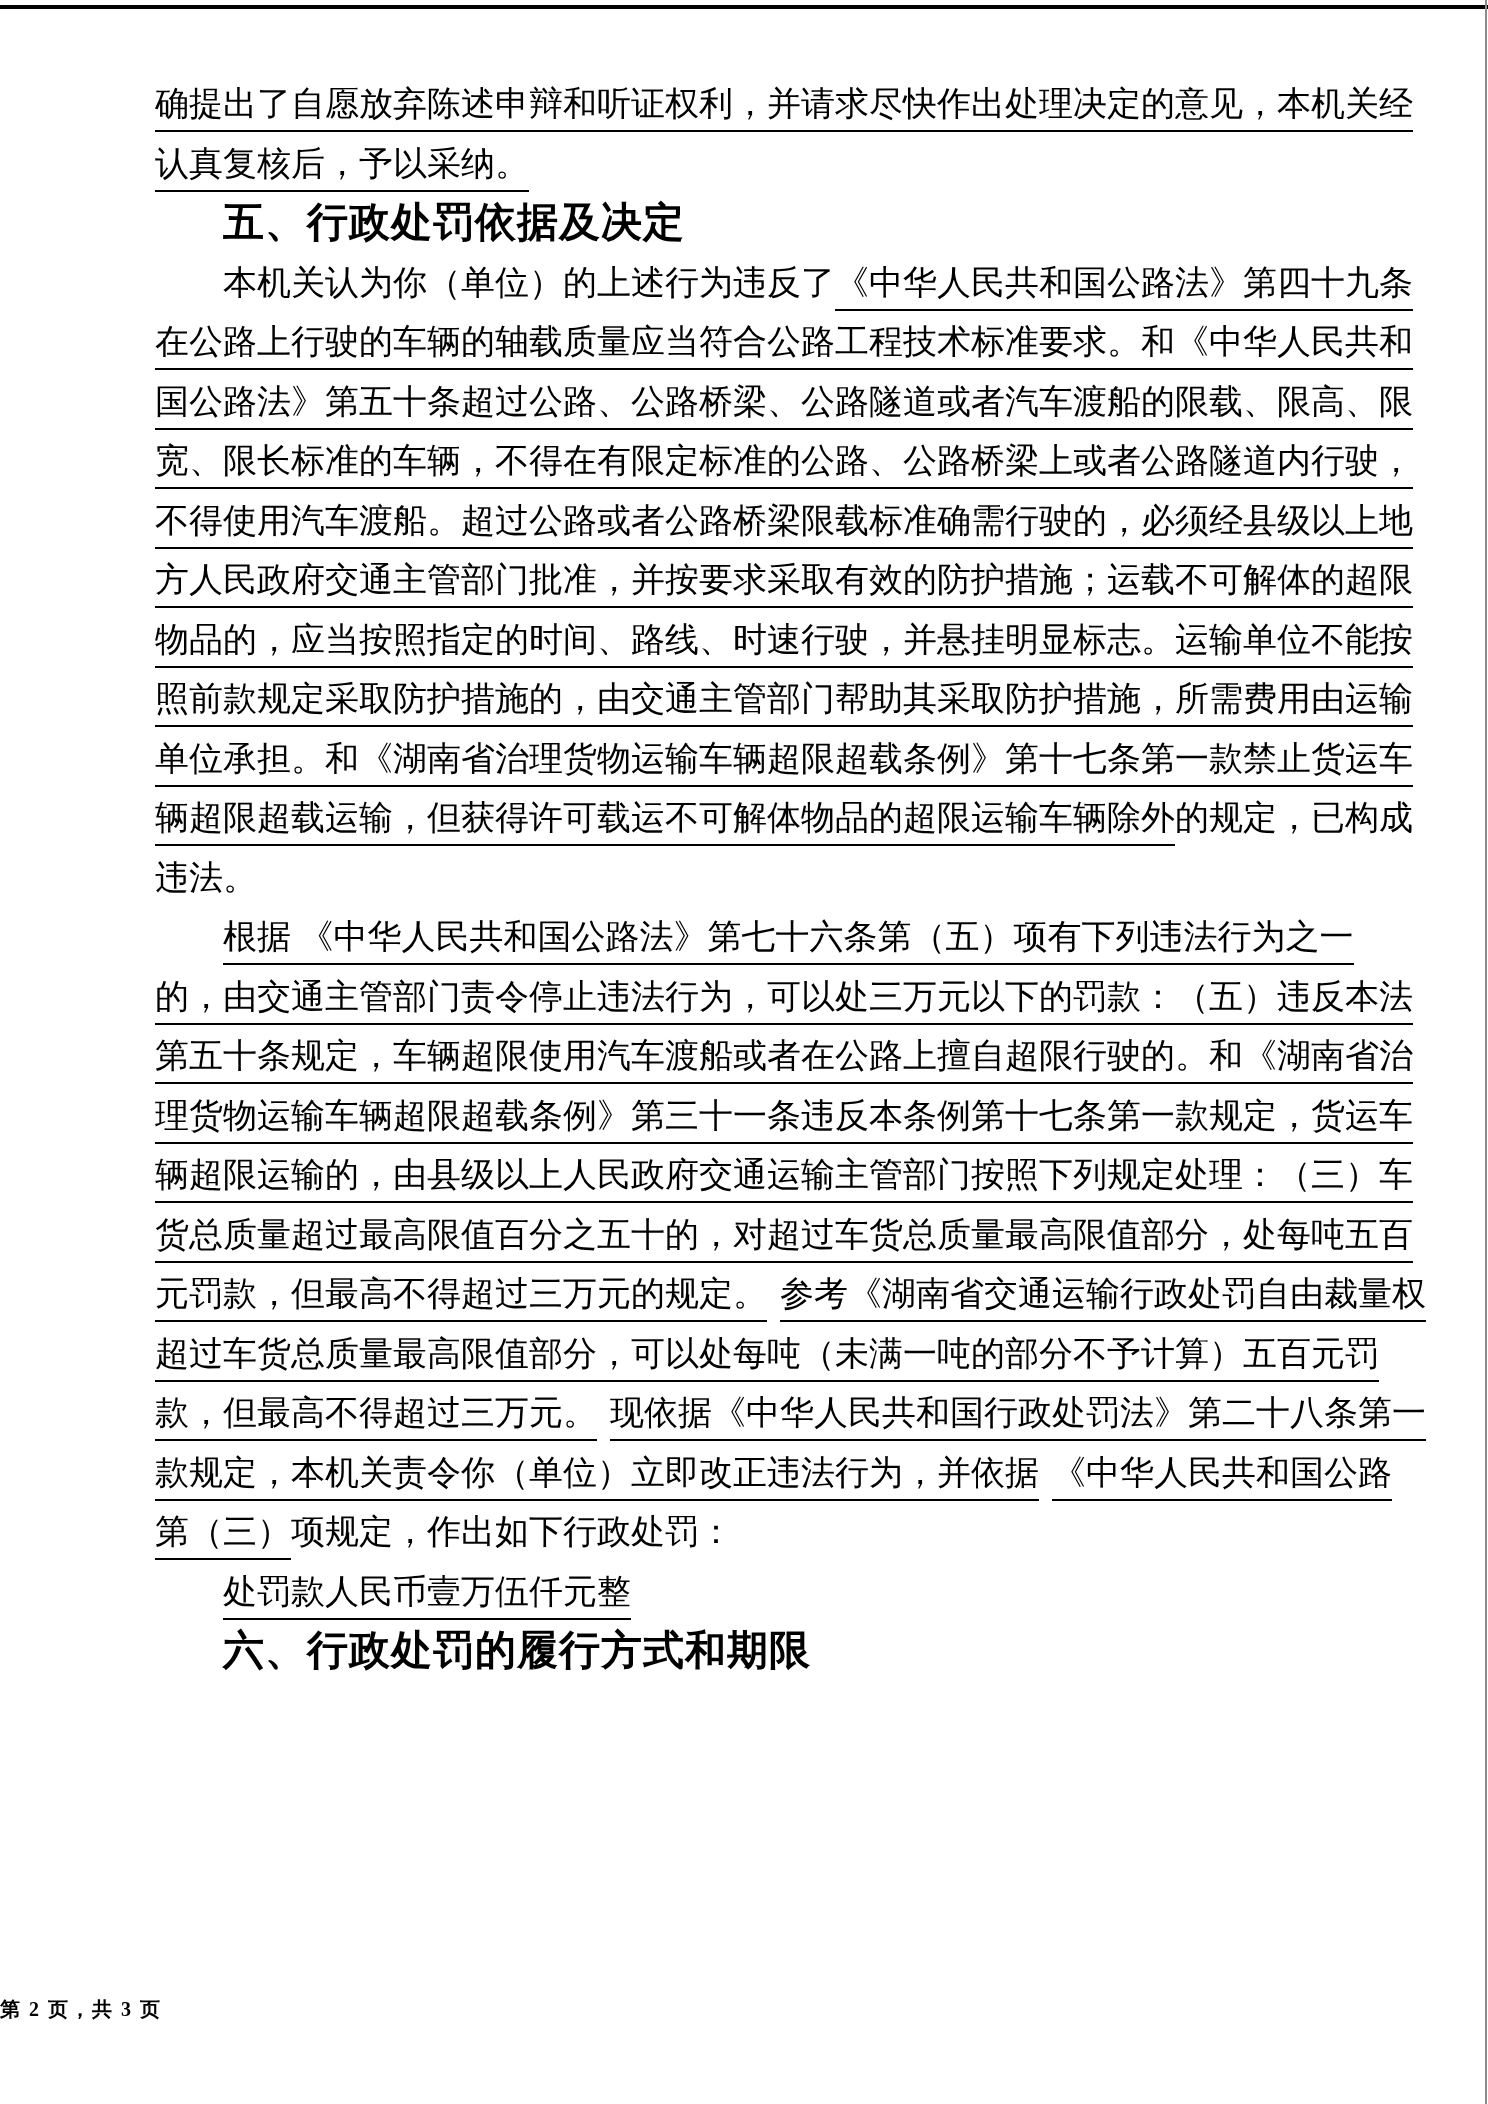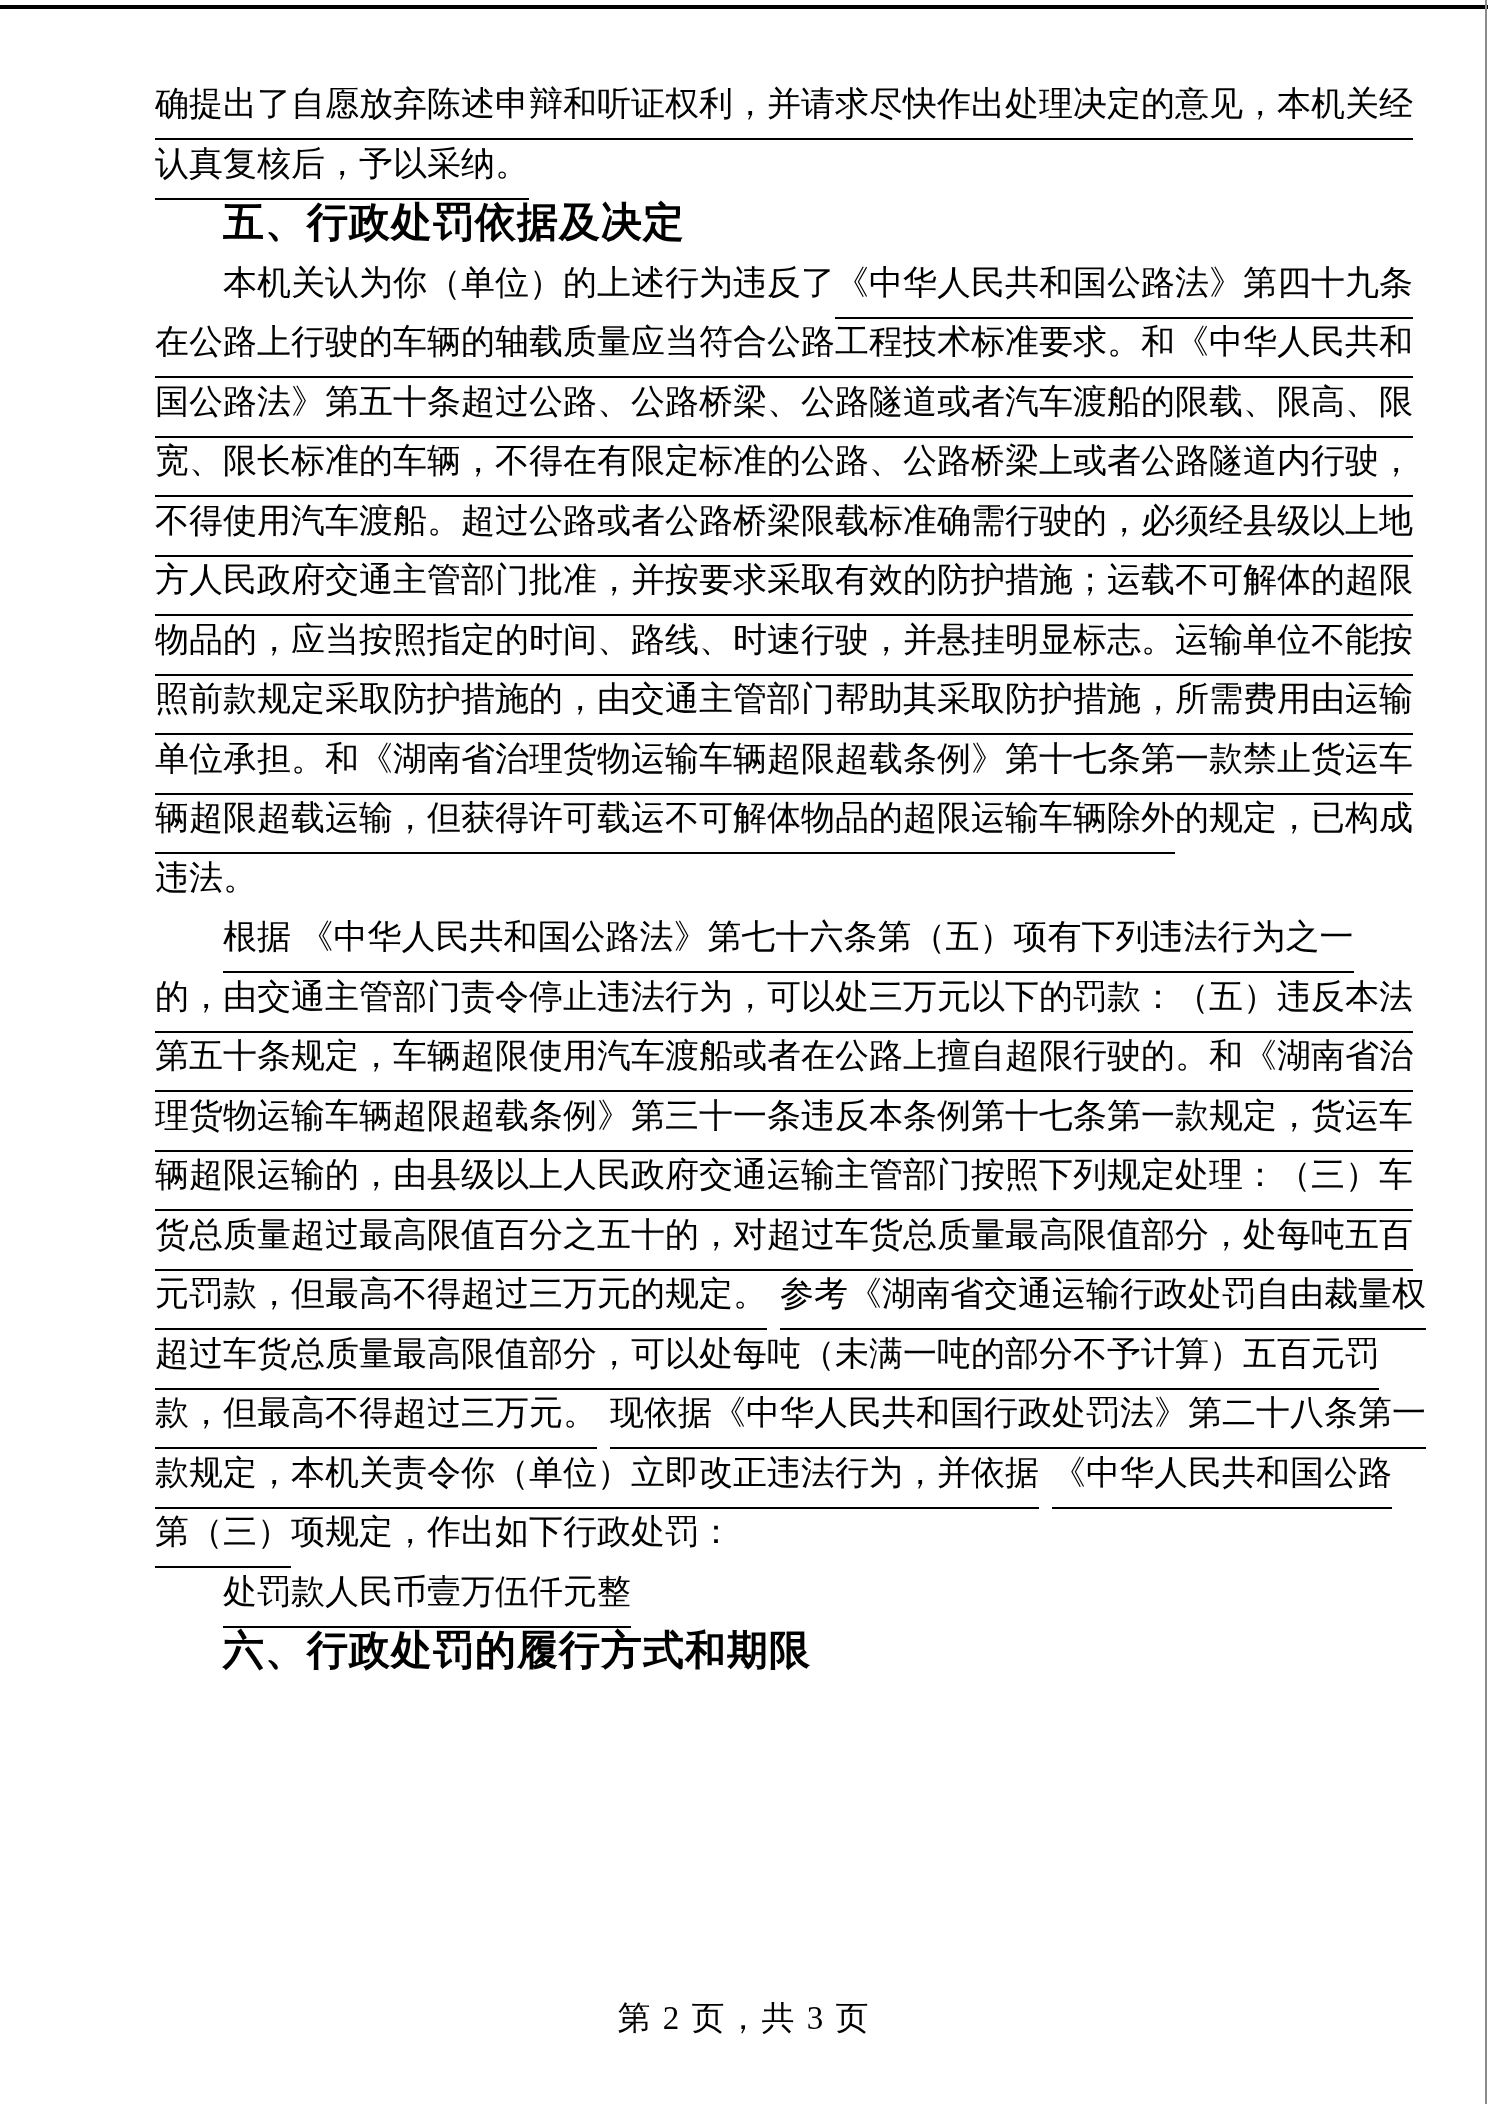--- a/index.html
+++ b/index.html
@@ -48,34 +48,35 @@
     text-indent: 68px;
   }
   .line.heading {
     font-family: "Liberation Sans", "DejaVu Sans", sans-serif;
     font-weight: 700;
     font-size: 41px;
     letter-spacing: 1px;
   }
   .u {
     border-bottom: 2.5px solid #000000;
-    padding-bottom: 16px;
+    padding-bottom: 8px;
   }
   .gap {
     display: inline-block;
     width: 13px;
   }
   .footer {
     position: absolute;
     top: 1996px;
     left: 0;
     width: 100%;
-    text-align: center;
-    font-size: 33px;
+    text-align: left;
+    font-size: 20px;
     letter-spacing: 2px;
+    font-weight: bold;
   }
 </style>
 </head>
 <body>
 
 <div class="page">
   <div class="top-rule"></div>
   <div class="right-edge"></div>
   <div class="content">
       <div class="line"><span class="u">确提出了自愿放弃陈述申辩和听证权利，并请求尽快作出处理决定的意见，本机关经</span></div>

